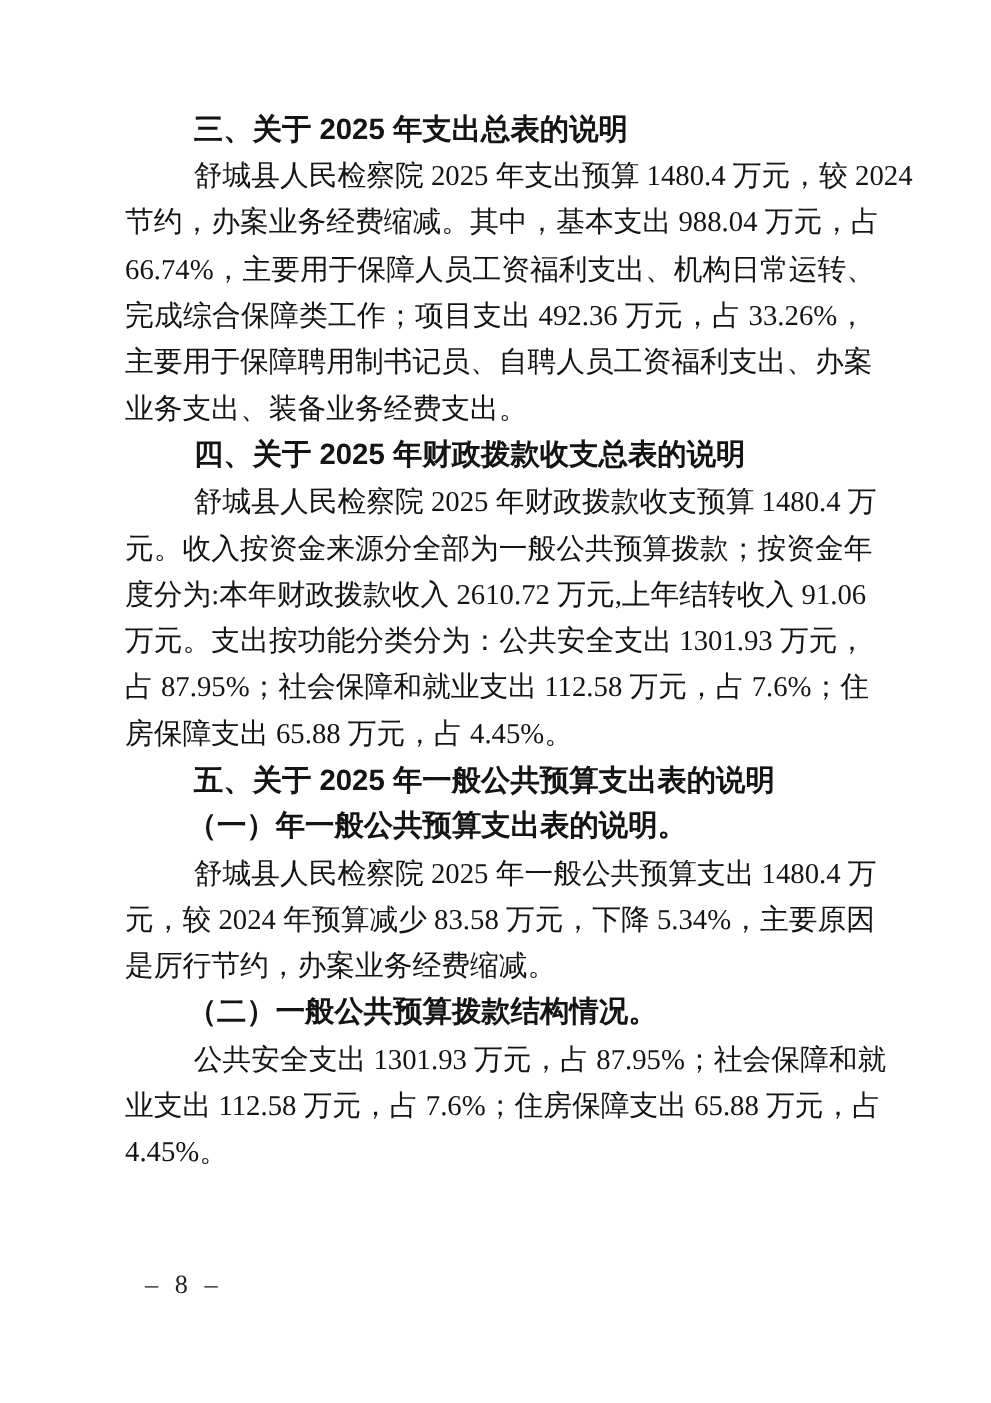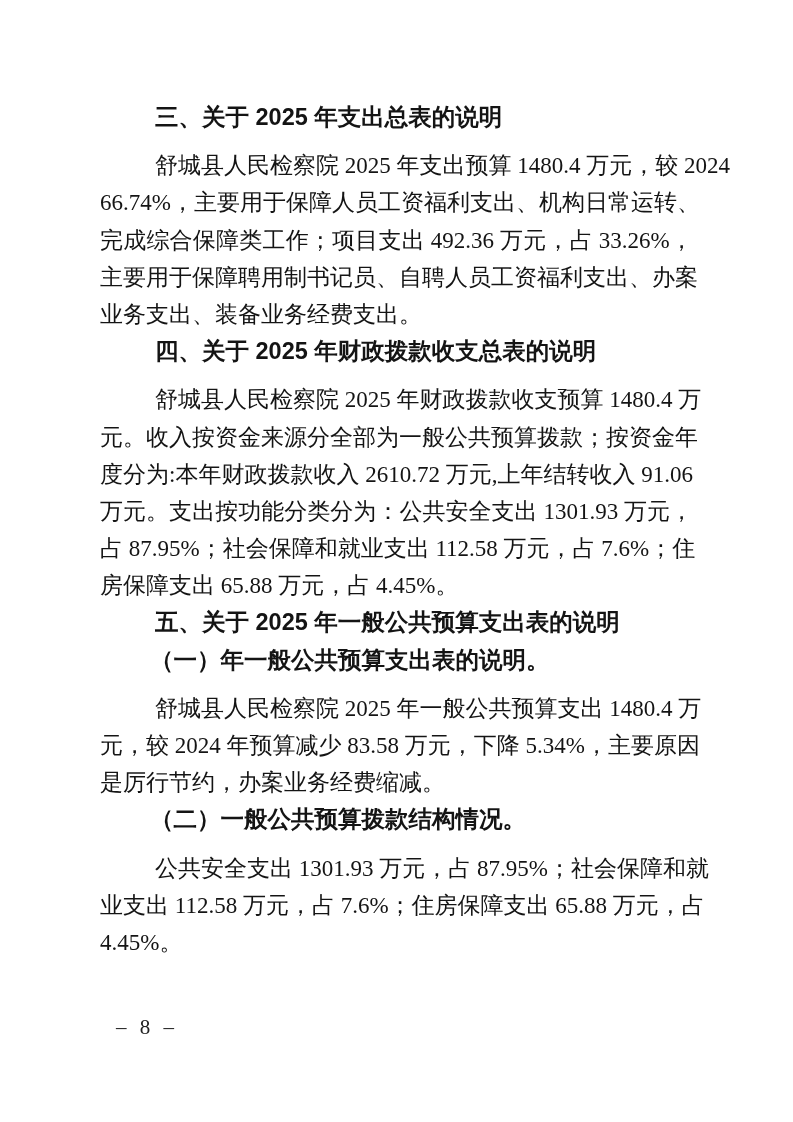--- a/index.html
+++ b/index.html
@@ -12,37 +12,36 @@
     width: 793px;
     height: 1122px;
     background: #ffffff;
     overflow: hidden;
     font-family: "Liberation Serif", serif;
     color: #141414;
   }
   .content {
     position: absolute;
     left: 100px;
-    top: 99px;
+    top: 85px;
     width: 593px;
   }
   .line {
     height: 37.2px;
     line-height: 37.2px;
     font-size: 23px;
     white-space: nowrap;
     text-align: left;
   }
   .just {
     text-align: justify;
     text-align-last: justify;
   }
   .indent {
     text-indent: 55px;
-    margin-top: 11px;
   }
   .h1 {
     font-family: "Liberation Sans", sans-serif;
     font-weight: 700;
     font-size: 23.5px;
     text-indent: 55px;
   }
   .h2 {
     font-weight: 700;
     font-size: 23.5px;
@@ -59,20 +58,21 @@
     font-family: "Liberation Serif", serif;
   }
 </style>
 </head>
 <body>
 
 <div class="page">
   <div class="content">
     <div class="line h1">三、关于 2025 年支出总表的说明</div>
     <div class="line indent just">舒城县人民检察院 2025 年支出预算 1480.4 万元，较 2024</div>
+    <div class="line just">节约，办案业务经费缩减。其中，基本支出 988.04 万元，占</div>
     <div class="line just">66.74%，主要用于保障人员工资福利支出、机构日常运转、</div>
     <div class="line just">完成综合保障类工作；项目支出 492.36 万元，占 33.26%，</div>
     <div class="line just">主要用于保障聘用制书记员、自聘人员工资福利支出、办案</div>
     <div class="line">业务支出、装备业务经费支出。</div>
     <div class="line h1">四、关于 2025 年财政拨款收支总表的说明</div>
     <div class="line indent just">舒城县人民检察院 2025 年财政拨款收支预算 1480.4 万</div>
     <div class="line just">元。收入按资金来源分全部为一般公共预算拨款；按资金年</div>
     <div class="line just">度分为:本年财政拨款收入 2610.72 万元,上年结转收入 91.06</div>
     <div class="line just">万元。支出按功能分类分为：公共安全支出 1301.93 万元，</div>
     <div class="line just">占 87.95%；社会保障和就业支出 112.58 万元，占 7.6%；住</div>

